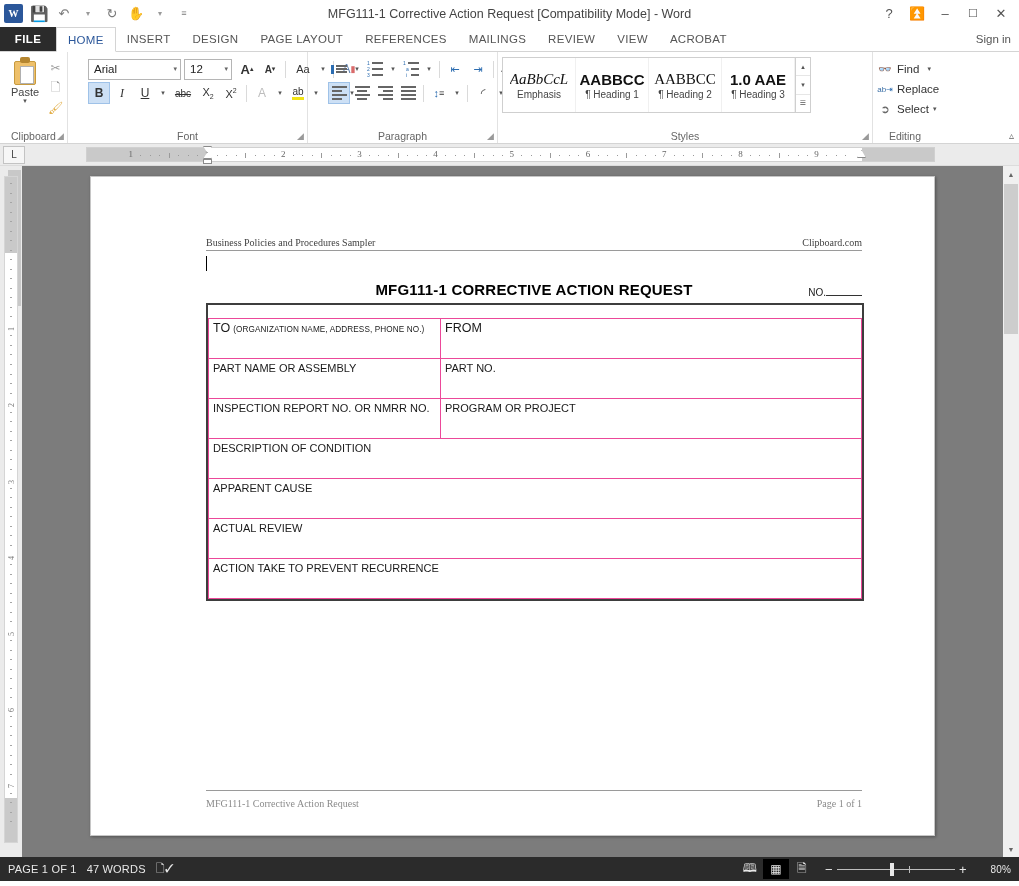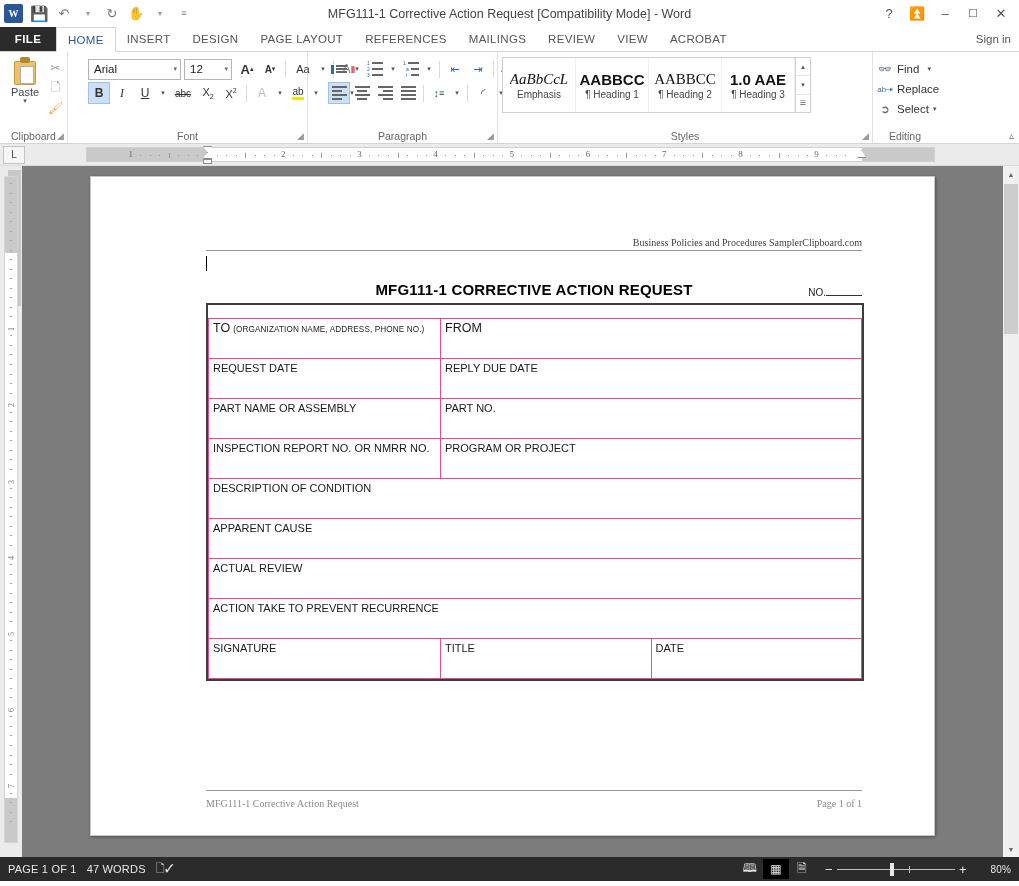--- a/index.html
+++ b/index.html
@@ -183,23 +183,23 @@
   .scrollgutter{ position:absolute; left:8px; top:4px; width:13px; height:136px;
                  background:#c8c8c8; }
 
   .page{
     position:absolute; left:90px; top:10px; width:845px; height:660px;
     background:#fff; border:1px solid #c6c6c6;
     box-shadow:1px 1px 3px rgba(0,0,0,.35);
   }
   .doc{ position:absolute; left:115px; top:60px; width:656px; }
 
-  .hdr{ display:flex; justify-content:flex-end;
+  .hdr{ display:flex; justify-content:space-between;
         font-family:"Liberation Serif", serif; font-size:10px; color:#3f3f3f;
-        border-bottom:1px solid #9a9a9a; padding-bottom:2px; }
+        border-bottom:1px solid #9a9a9a; padding-bottom:2px;gap:41px; }
   .caret-line{ width:1px; height:15px; background:#000; margin-top:5px; }
 
   .titlerow{ position:relative; margin-top:10px; height:22px; }
   .formtitle{ text-align:center; font-size:15px; font-weight:bold; color:#000;
               letter-spacing:.2px; }
   .nofield{ position:absolute; right:0; top:6px; font-size:10px; color:#222; }
   .nofield u{ text-decoration:none; border-bottom:1px solid #333;
               display:inline-block; width:36px; }
 
   table.form{ border-collapse:collapse; width:654px; margin-top:13px;
@@ -765,48 +765,39 @@
               <tr>
           <td class="tall" style="width:232px;">
             <span class="bigger">TO</span>
             <span class="small">(ORGANIZATION NAME, ADDRESS, PHONE NO.)</span>
           </td>
           <td class="tall" colspan="2">
             <span class="bigger">FROM</span>
           </td>
         </tr>
         <tr>
-          <td><span>REQUEST DATE</span></td>
-          <td colspan="2"><span>REPLY DUE DATE</span></td>
-        </tr>
-        <tr>
           <td><span>PART NAME OR ASSEMBLY</span></td>
           <td colspan="2"><span>PART NO.</span></td>
         </tr>
         <tr>
           <td><span>INSPECTION REPORT NO. OR NMRR NO.</span></td>
           <td colspan="2"><span>PROGRAM OR PROJECT</span></td>
         </tr>
         <tr>
           <td colspan="3"><span>DESCRIPTION OF CONDITION</span></td>
         </tr>
         <tr>
           <td colspan="3"><span>APPARENT CAUSE</span></td>
         </tr>
         <tr>
           <td colspan="3"><span>ACTUAL REVIEW</span></td>
         </tr>
         <tr>
           <td colspan="3"><span>ACTION TAKE TO PREVENT RECURRENCE</span></td>
         </tr>
-        <tr>
-          <td class="tall"><span>SIGNATURE</span></td>
-          <td class="tall" style="width:185px;"><span>TITLE</span></td>
-          <td class="tall"><span>DATE</span></td>
-        </tr>
       </tbody>
           </table>
       </div>
     </div>
 
     <div class="footerline"></div>
     <div class="ftr">
       <span>MFG111-1 Corrective Action Request</span>
       <span>Page 1 of 1</span>
     </div>

